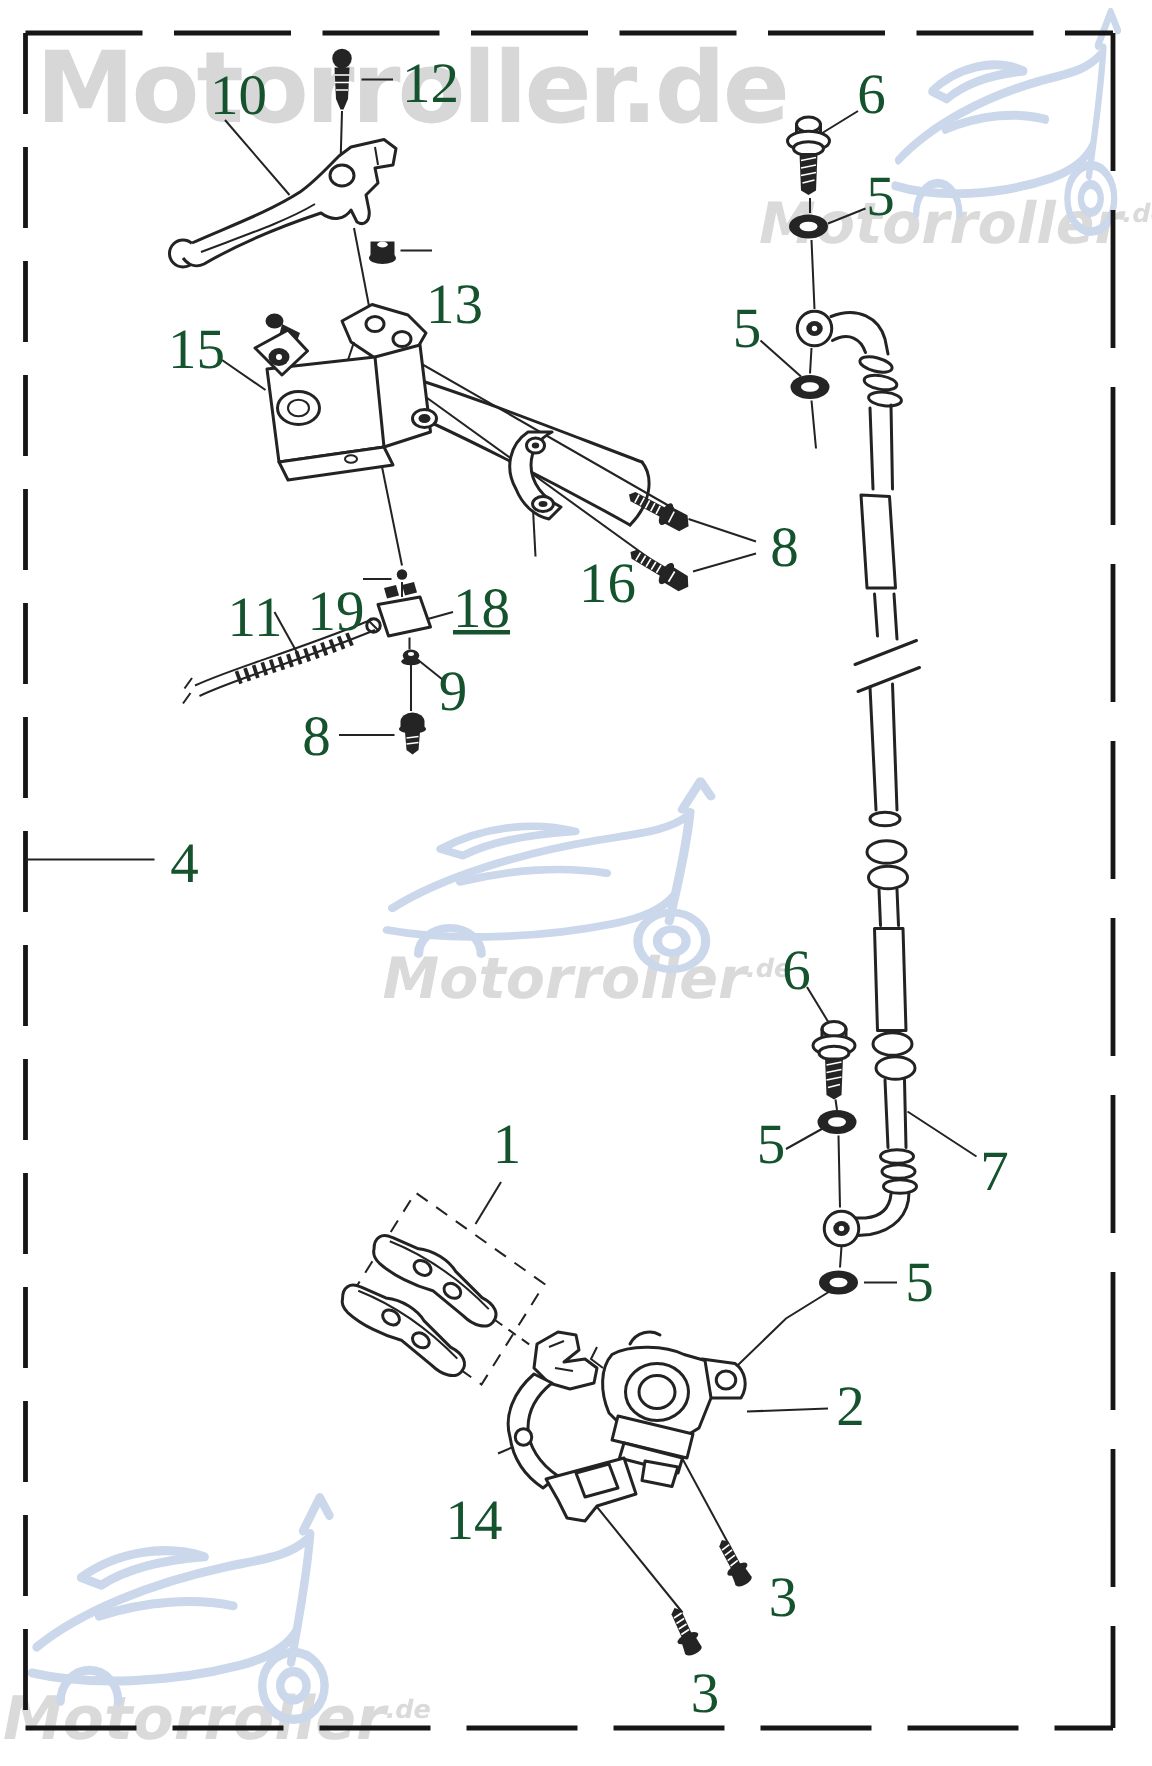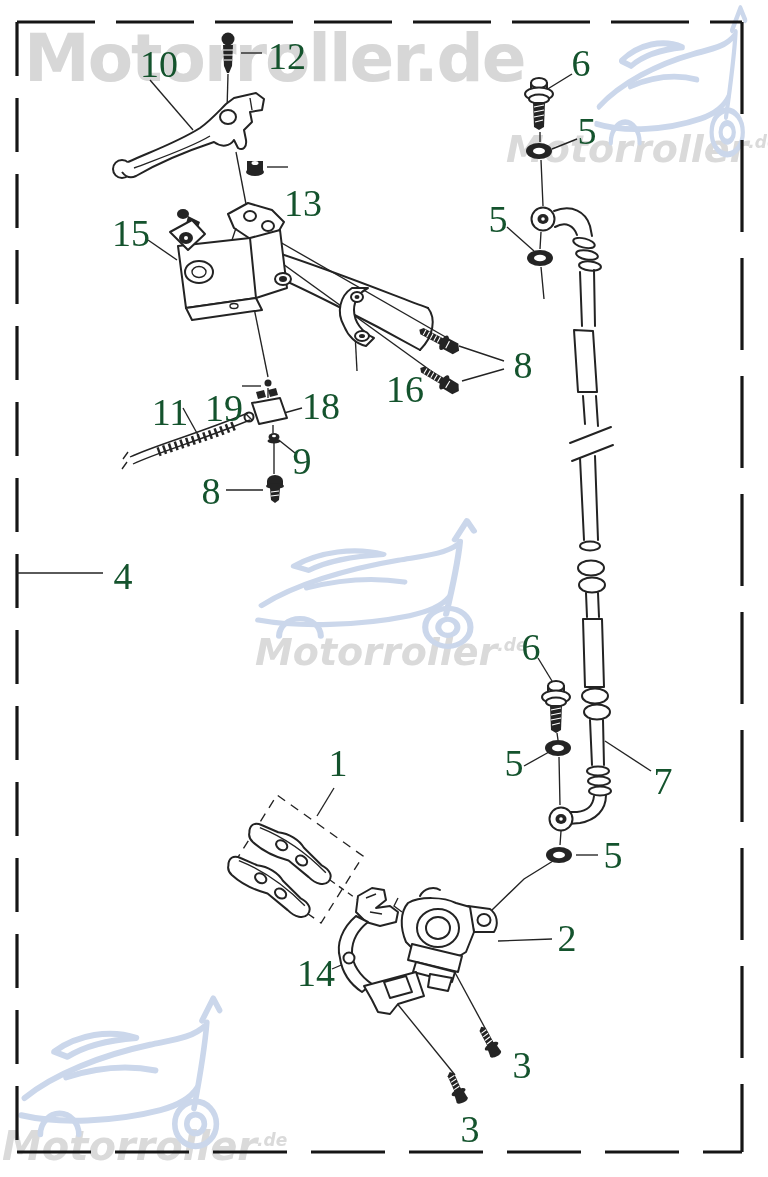--- a/index.html
+++ b/index.html
@@ -322,31 +322,31 @@
   </svg>
 
   <div class="labels" id="labels">
       <div class="part-label" style="left: 159px; top: 64px;">10</div>
       <div class="part-label" style="left: 287px; top: 56px;">12</div>
       <div class="part-label" style="left: 303px; top: 166px; margin-top: 37px;">13</div>
       <div class="part-label" style="left: 131px; top: 233px;">15</div>
       <div class="part-label" style="left: 361px; top: 389px; margin-left: 44px;">16</div>
       <div class="part-label" style="left: 523px; top: 365px;">8</div>
       <div class="part-label" style="left: 224px; top: 408px;">19</div>
-      <div class="part-label" style="left: 321px; top: 406px;">18</div>
+      <div class="part-label" style="left: 321px; top: 406px; text-decoration: underline;">18</div>
       <div class="part-label" style="left: 170px; top: 396px; margin-top: 16px;">11</div>
       <div class="part-label" style="left: 302px; top: 461px;">9</div>
       <div class="part-label" style="left: 211px; top: 491px;">8</div>
       <div class="part-label" style="left: 123px; top: 576px;">4</div>
       <div class="part-label" style="left: 581px; top: 63px;">6</div>
       <div class="part-label" style="left: 587px; top: 131px;">5</div>
       <div class="part-label" style="left: 498px; top: 219px;">5</div>
       <div class="part-label" style="left: 663px; top: 781px;">7</div>
       <div class="part-label" style="left: 531px; top: 647px;">6</div>
       <div class="part-label" style="left: 514px; top: 763px;">5</div>
       <div class="part-label" style="left: 613px; top: 855px;">5</div>
       <div class="part-label" style="left: 338px; top: 763px;">1</div>
       <div class="part-label" style="left: 567px; top: 938px;">2</div>
-      <div class="part-label" style="left: 316px; top: 973px; text-align: center;">14</div>
+      <div class="part-label" style="left: 316px; top: 1014px; text-align: center;">14</div>
       <div class="part-label" style="left: 522px; top: 1065px;">3</div>
       <div class="part-label" style="left: 470px; top: 1129px;">3</div>
     </div>
 </div>
 
 </body></html>

